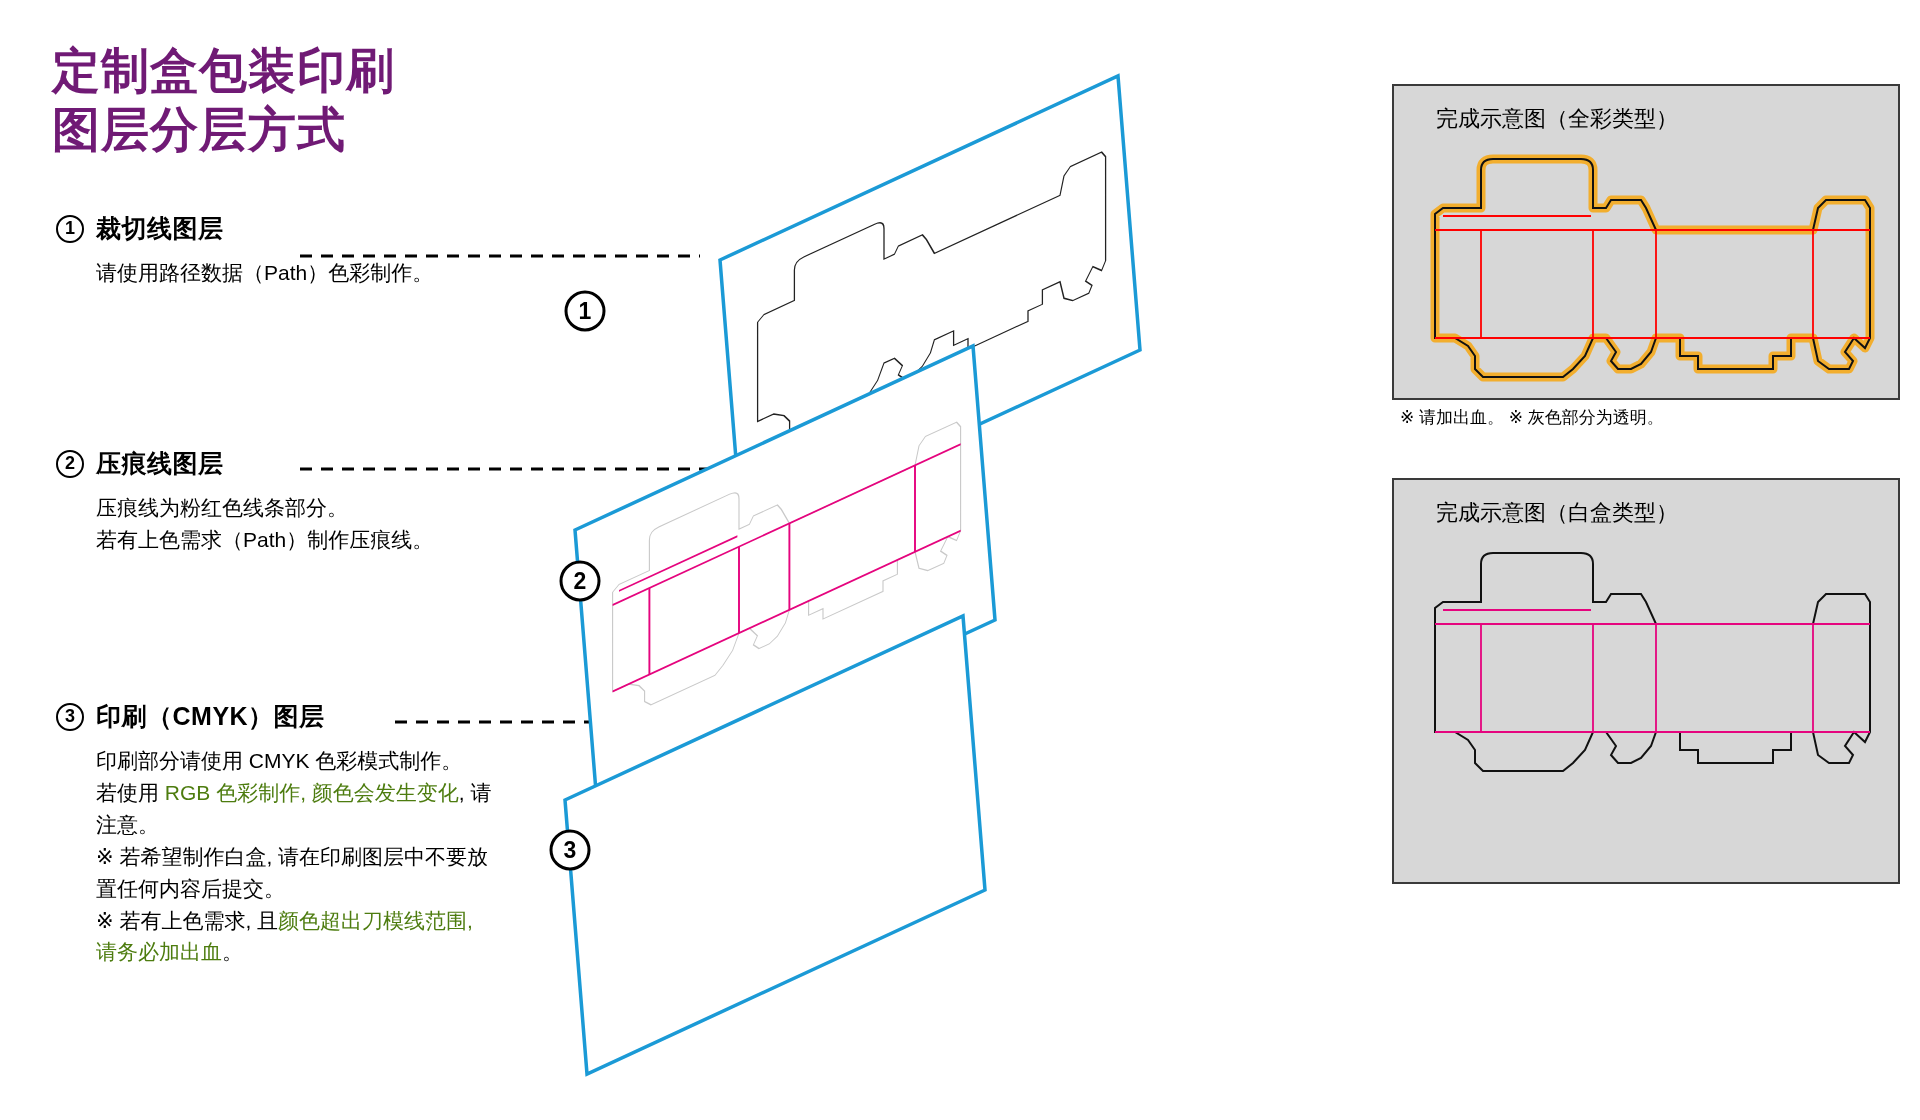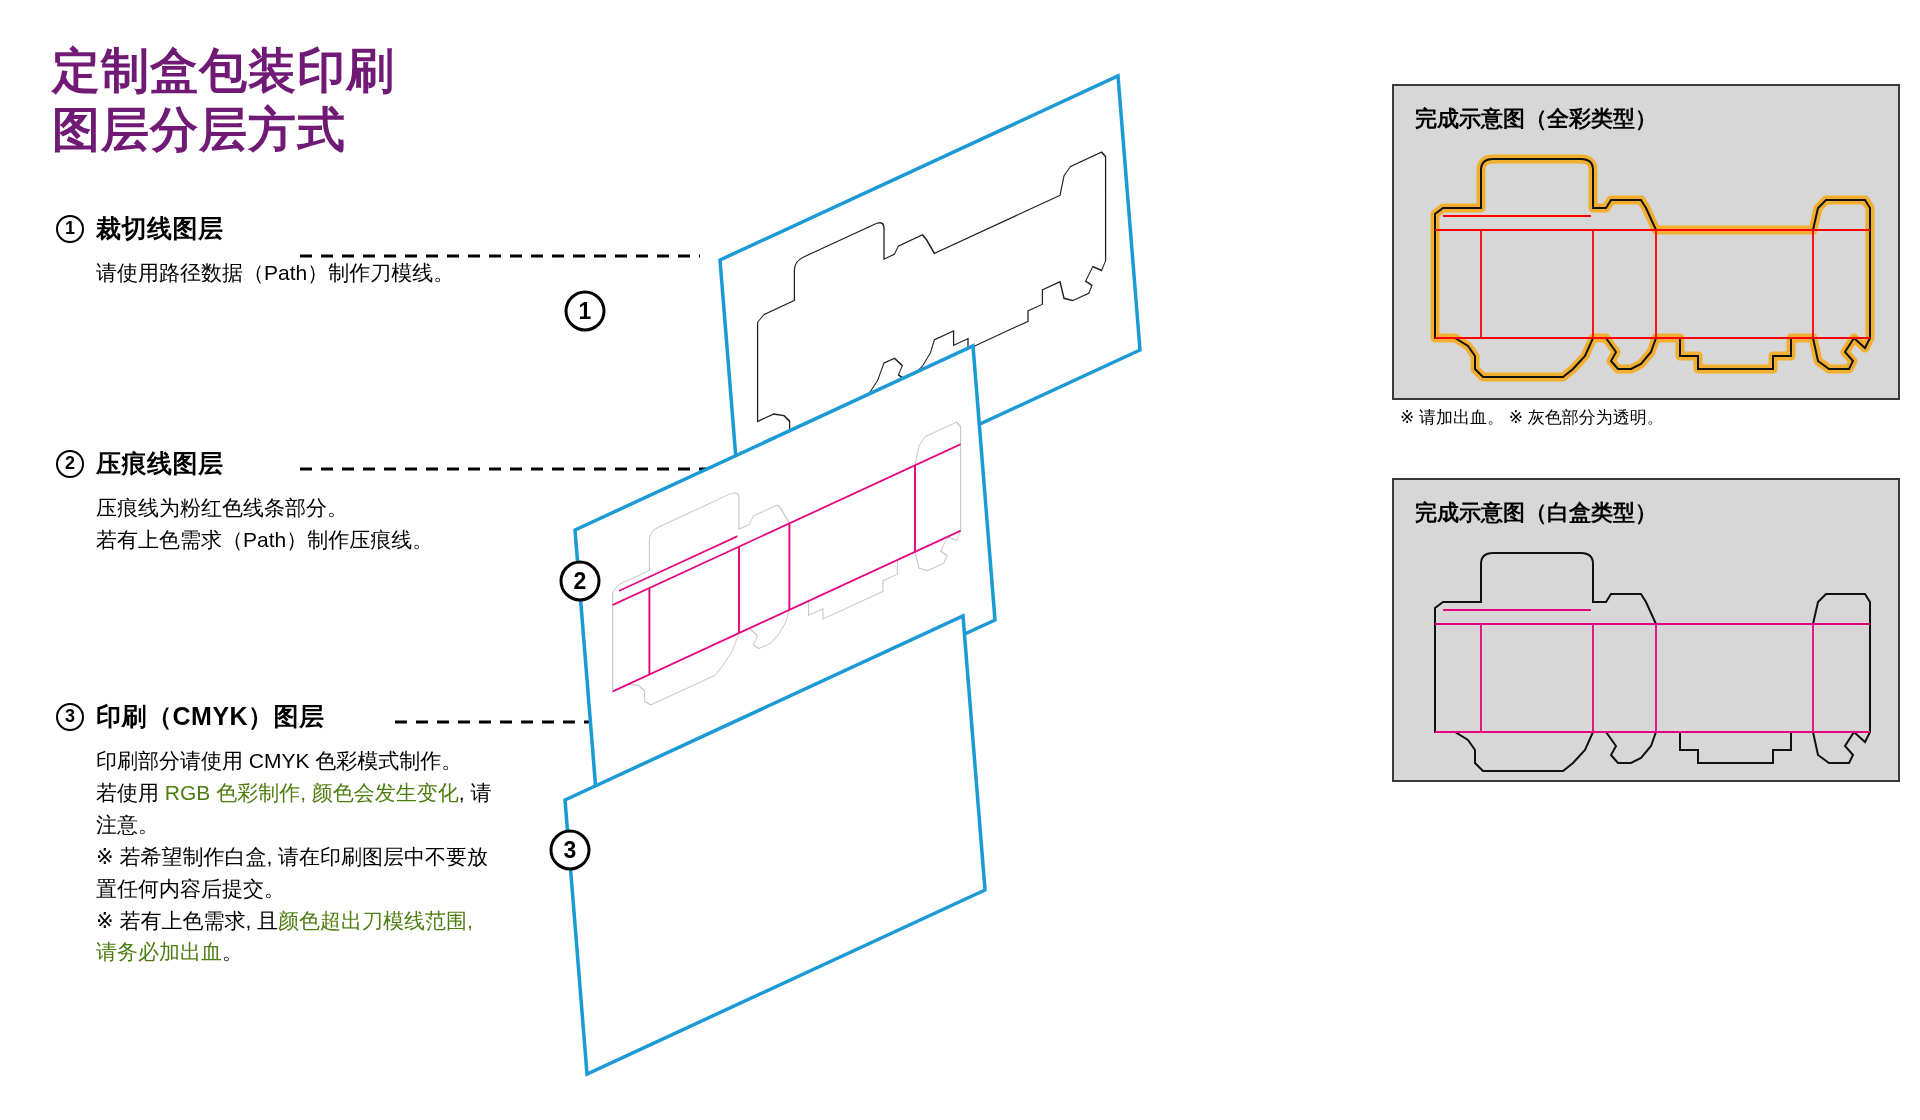--- a/index.html
+++ b/index.html
@@ -69,24 +69,24 @@
   .sec-body .red { color: #4d7c0f; }
 
   
   .panel {
     position: absolute;
     background: #d7d7d7;
     border: 2px solid #3a3a3a;
   }
   .panel-title {
     position: absolute;
-    left: 21px;
+    left: 42px;
     top: 18px;
     font-size: 22px;
-    font-weight: bold;
+    font-weight: normal;
     color: #000;
     white-space: nowrap;
   }
   .panel-note {
     position: absolute;
     font-size: 17px;
     color: #000;
     text-align: left;
     white-space: nowrap;
   }
@@ -100,21 +100,21 @@
 <div id="root">
 
   <div class="title"><span>定制盒包装印刷</span>
 <span>图层分层方式</span></div>
 
   <div class="section" style="top:212px;">
     <div class="sec-head">
       <span class="circ-num">1</span>
       <span class="sec-title">裁切线图层</span>
     </div>
-    <div class="sec-body">请使用路径数据（Path）制作刀模线。</div>
+    <div class="sec-body">请使用路径数据（Path）色彩制作。</div>
   </div>
 
   <svg class="abs" style="left:300px; top:236px;" width="420" height="40">
     <line x1="0" y1="20" x2="400" y2="20" stroke="#000" stroke-width="3" stroke-dasharray="12,9"></line>
   </svg>
 
   <div class="section" style="top:447px;">
     <div class="sec-head">
       <span class="circ-num">2</span>
       <span class="sec-title">压痕线图层</span>
@@ -215,21 +215,21 @@
         <use href="#dieline-cut" fill="#f2ae2e" stroke="#f2ae2e" stroke-width="9" stroke-linejoin="round"></use>
         <use href="#dieline-cut" fill="#f2ae2e" stroke="#111111" stroke-width="2"></use>
         <g stroke="#ff0000" stroke-width="1.8" fill="none">
           <use href="#dieline-crease"></use>
         </g>
       </g>
     </svg>
   </div>
   <div class="panel-note" style="left:1400px; top:406px; width:500px;">※ 请加出血。 ※ 灰色部分为透明。</div>
 
-  <div class="panel" style="left:1392px; top:478px; width:508px; height:304px;">
+  <div class="panel" style="left:1392px; top:478px; width:508px; height:406px;">
     <div class="panel-title">完成示意图（白盒类型）</div>
     <svg class="abs" style="left:14px; top:58px;" width="480" height="248" viewBox="0 0 480 240">
       <g transform="translate(5,8)">
         <use href="#dieline-cut" fill="#ffffff" stroke="#111111" stroke-width="2"></use>
         <g stroke="#e5047e" stroke-width="1.8" fill="none">
           <use href="#dieline-crease"></use>
         </g>
       </g>
     </svg>
   </div>

